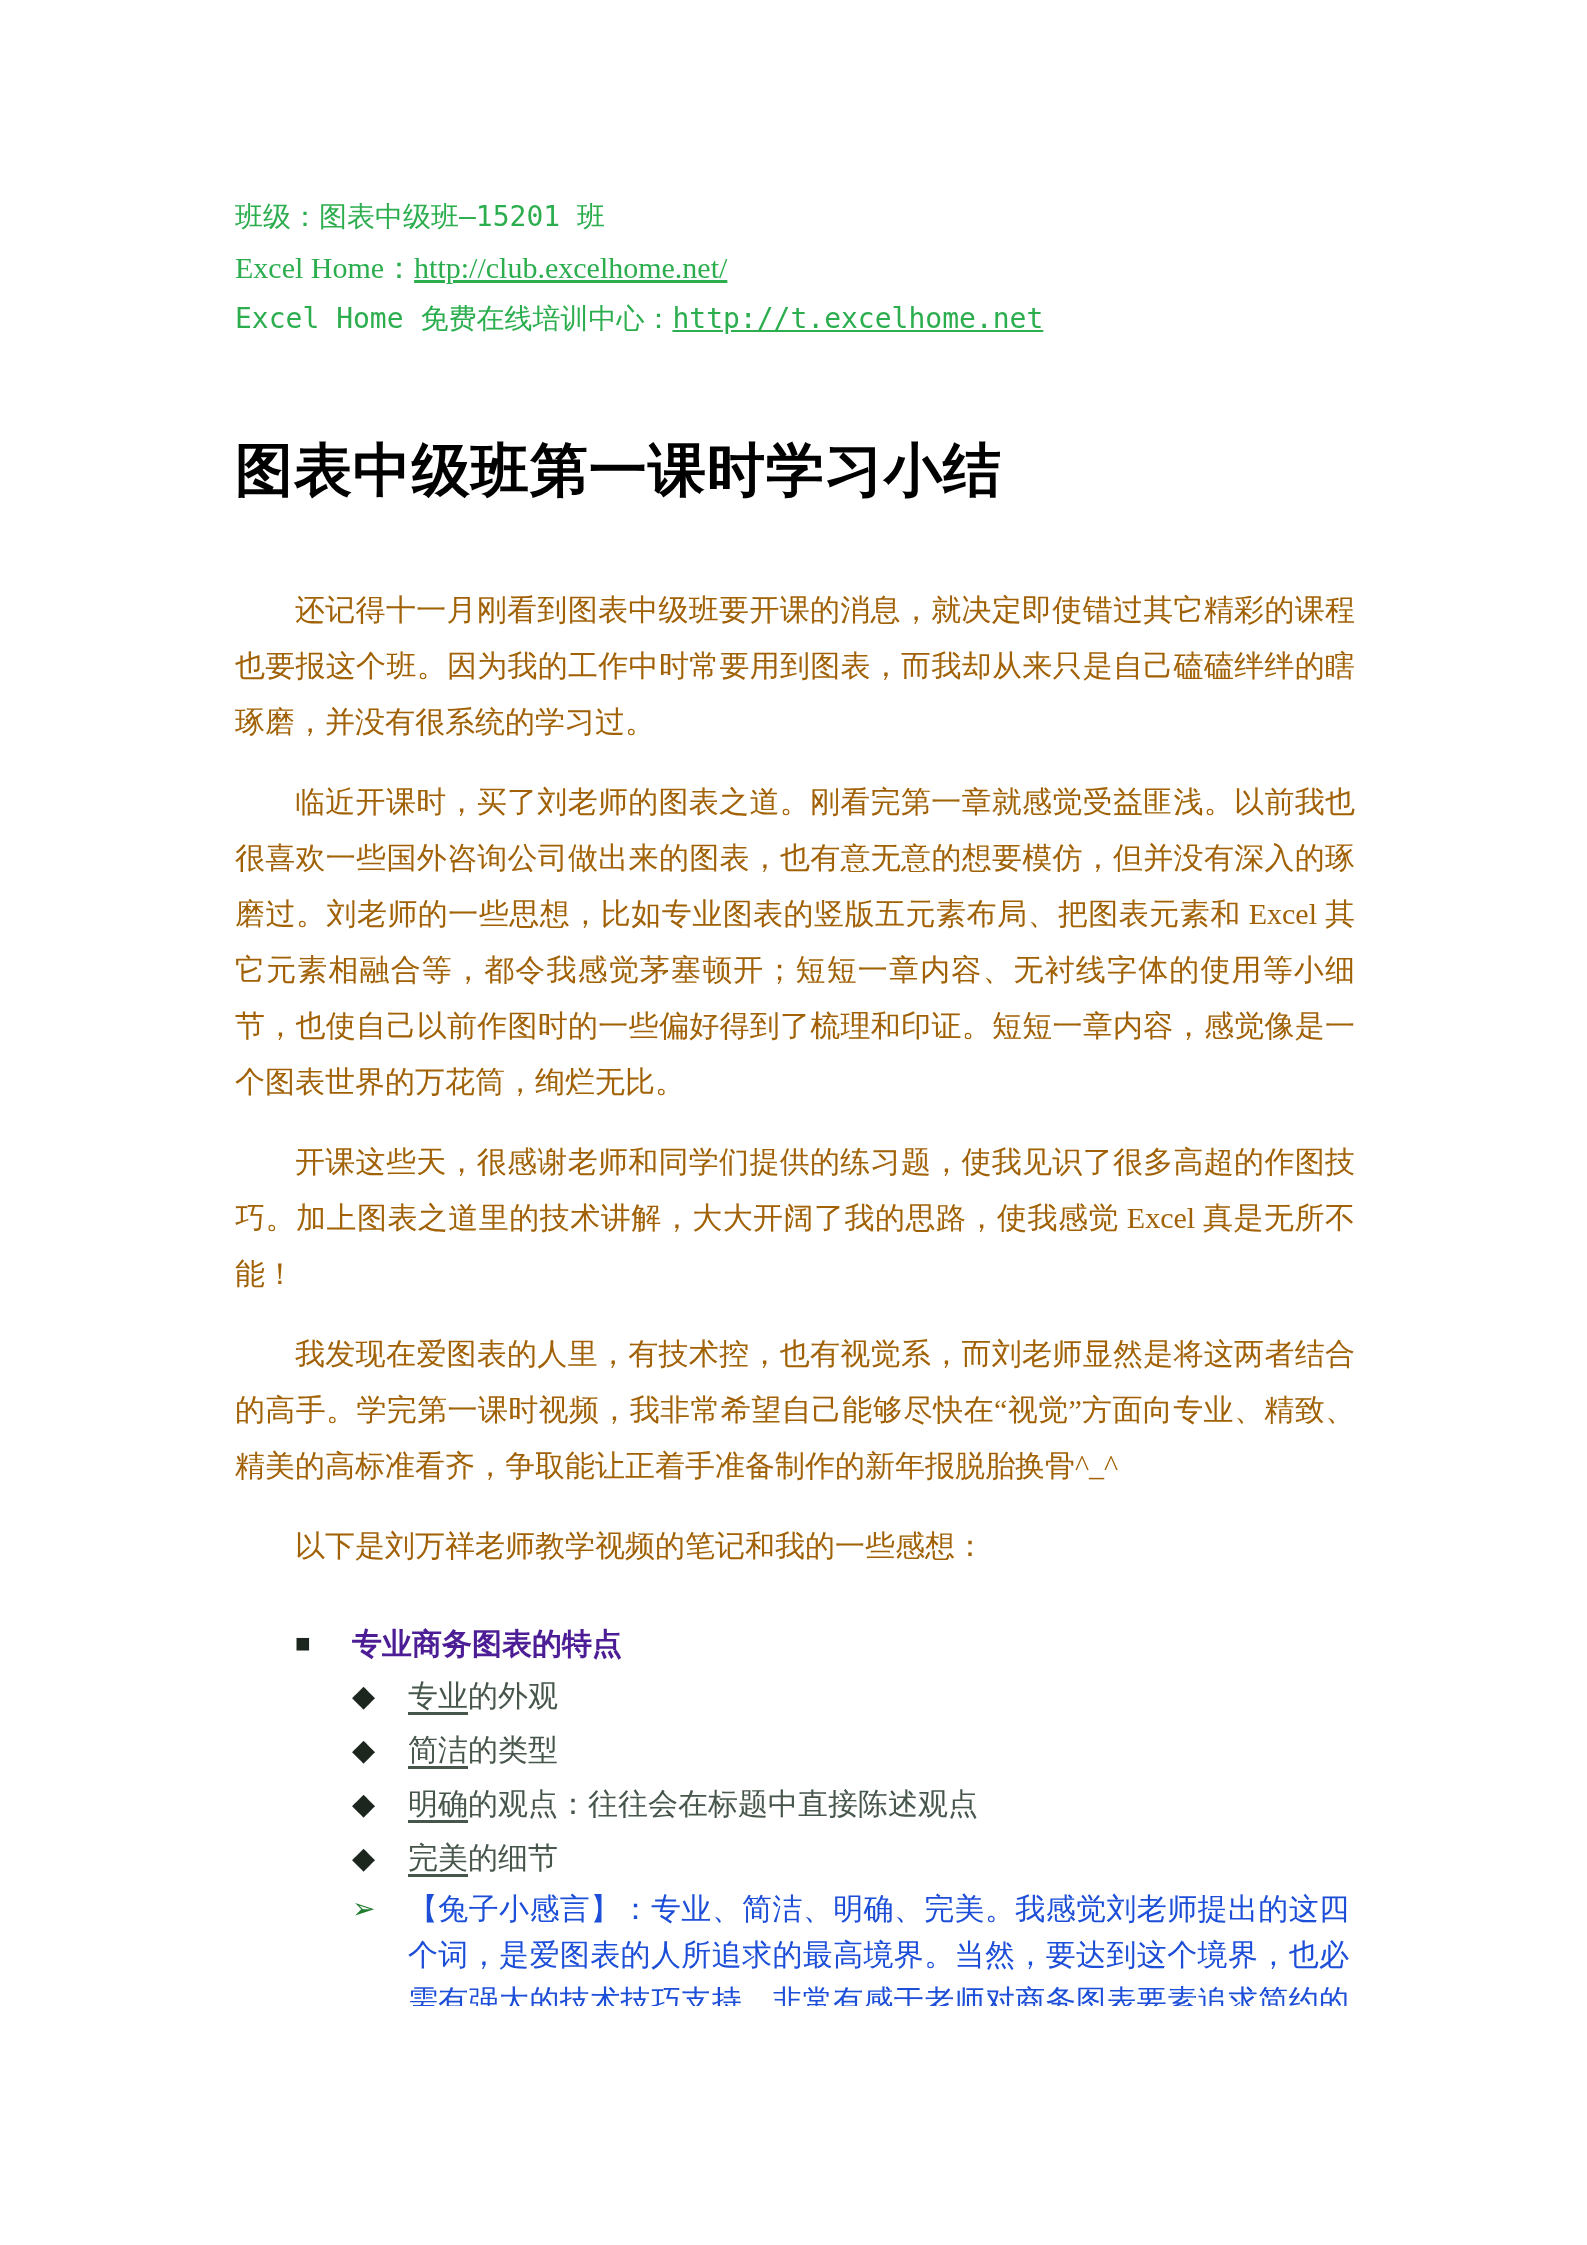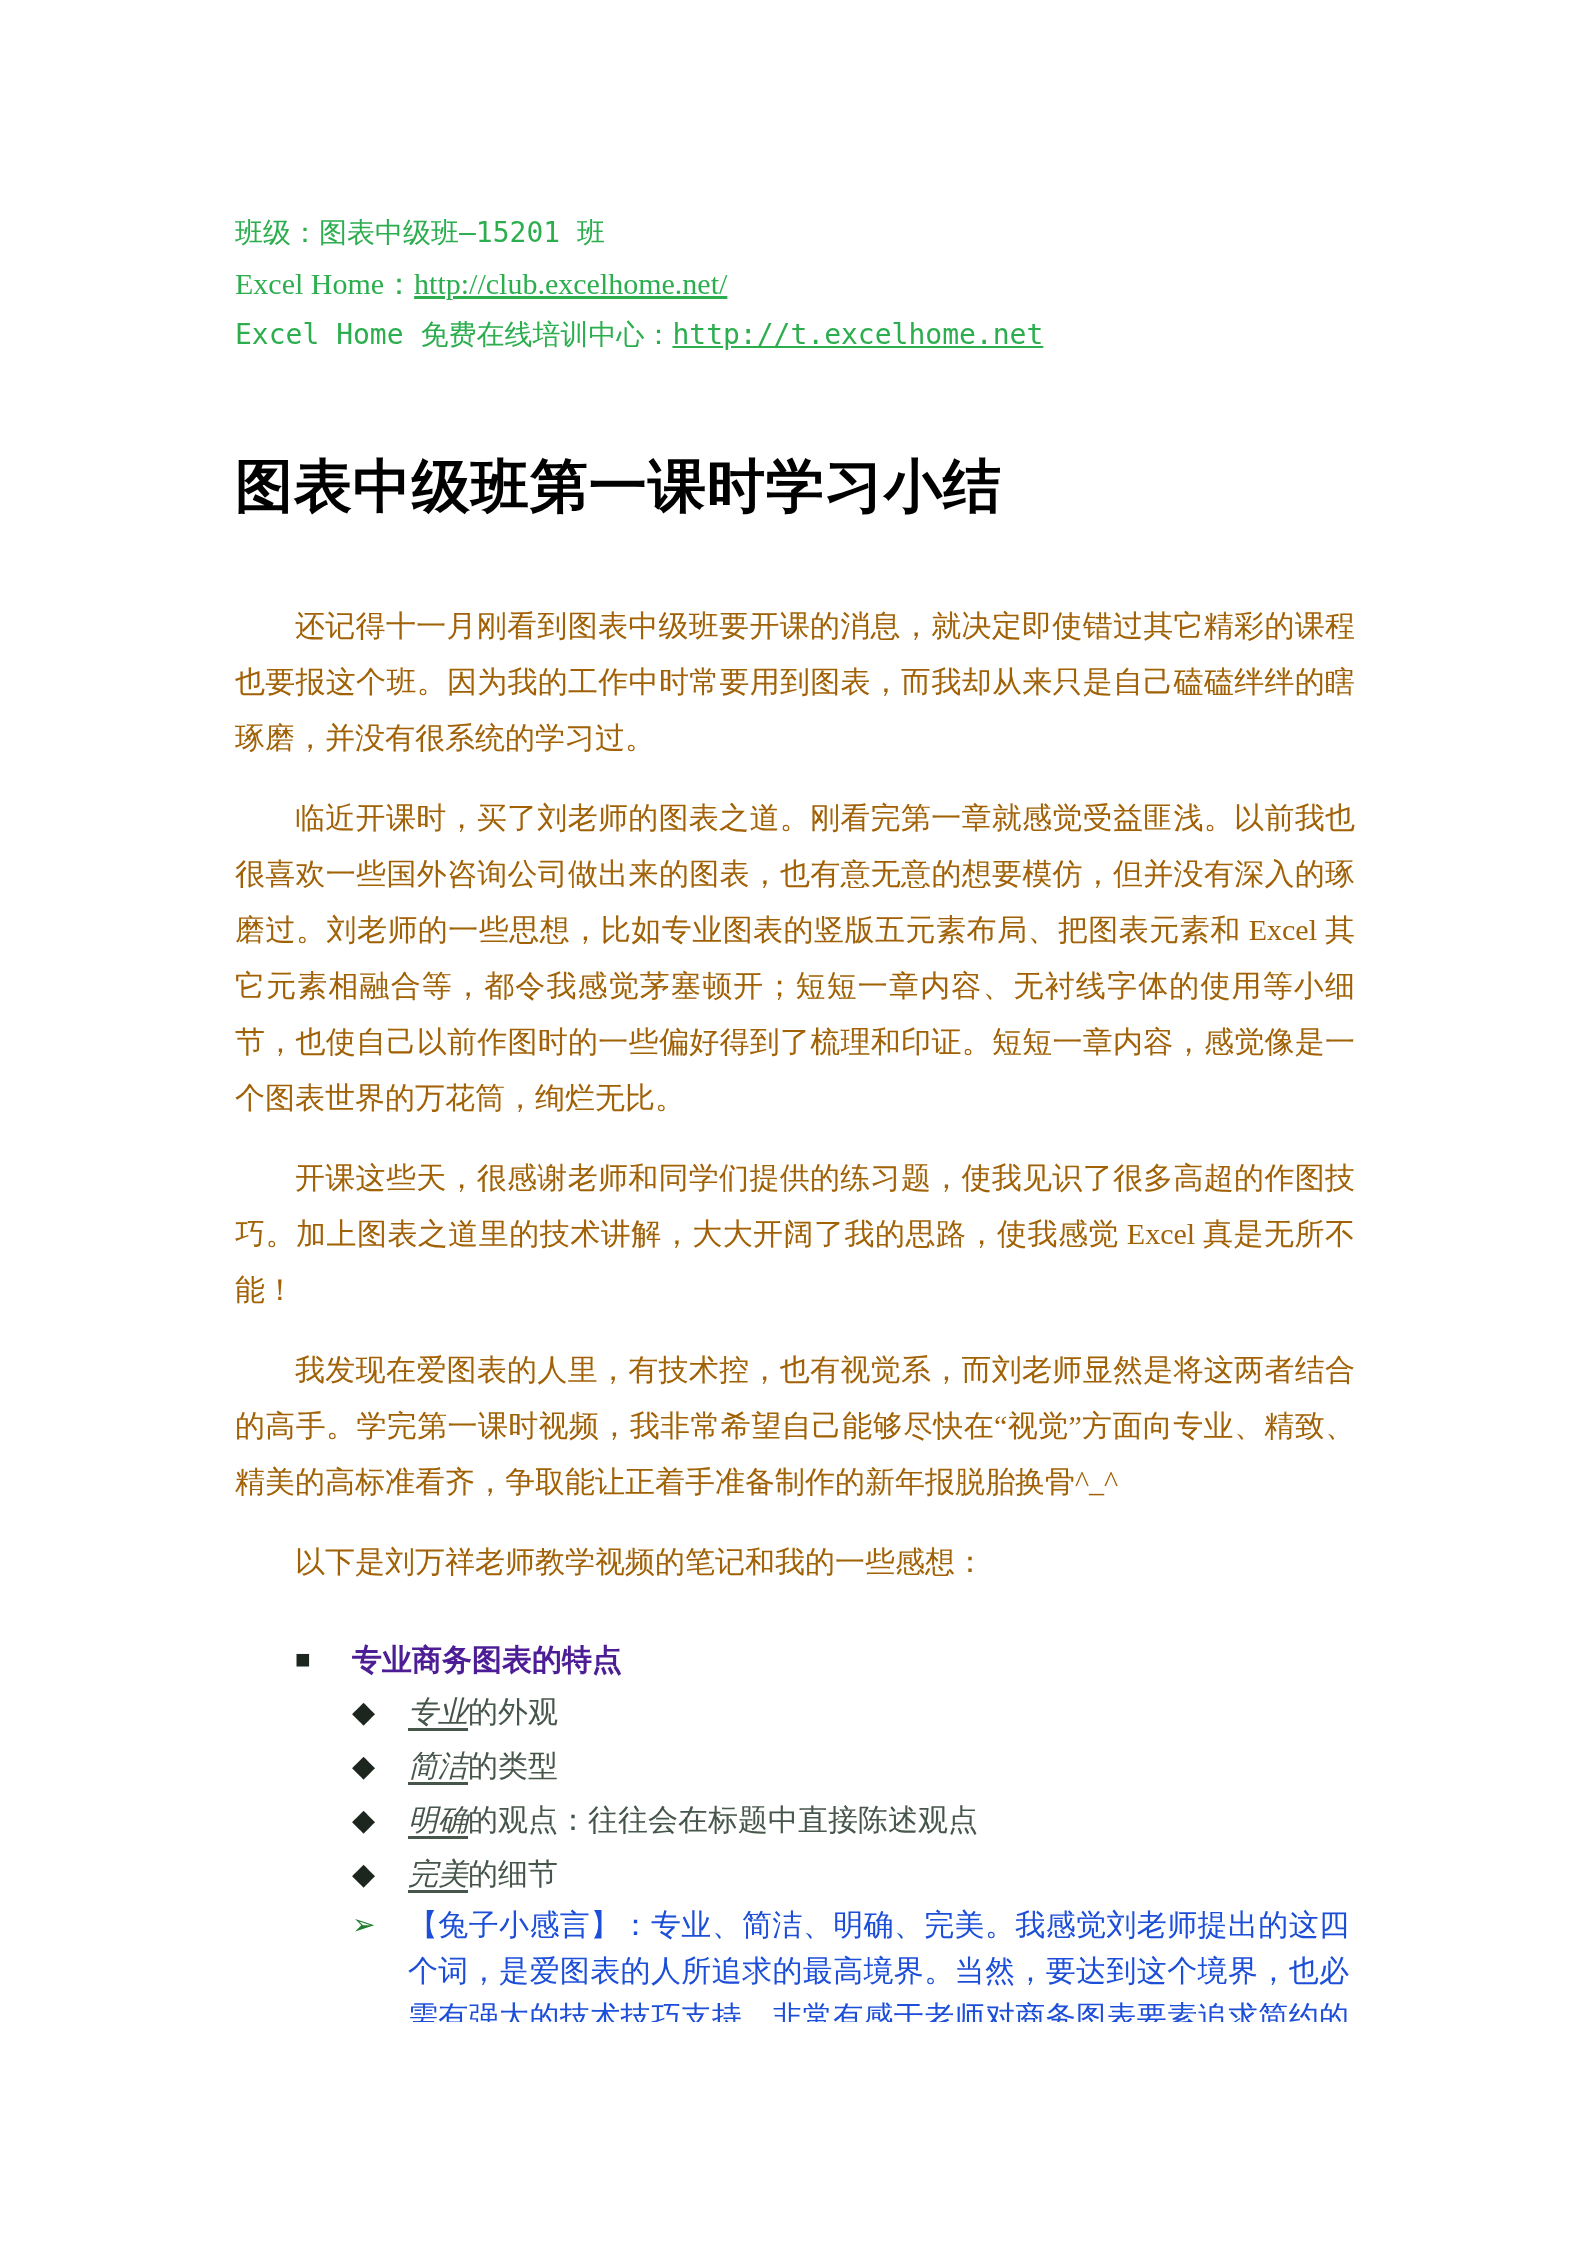--- a/index.html
+++ b/index.html
@@ -1,20 +1,20 @@
 <!DOCTYPE html>
 <html><head>
 <meta charset="utf-8">
 <style>
   html, body { margin: 0; padding: 0; background: #ffffff; }
   .page {
     position: relative;
     width: 1587px;
     height: 2006px;
-    margin: 16px auto;
+    margin: 0 auto;
     background: #ffffff;
     box-sizing: border-box;
     padding: 192px 232px 0 235px;
     font-family: "Liberation Serif", "DejaVu Serif", serif;
     overflow: hidden;
   }
 
   
   .doc-header { color: #2cae4f; }
   .hline { white-space: nowrap; }
@@ -79,21 +79,21 @@
     font-family: "Liberation Sans", "DejaVu Sans", sans-serif;
     font-weight: 700;
     font-size: 30px; line-height: 52px;
     color: #4c1d95;
   }
   .item-row { margin-bottom: 2px; }
   .item-text {
     font-size: 30px; line-height: 52px;
     color: #47564b;
   }
-  .item-text .u-part { text-decoration: underline; text-underline-offset: 6px; font-style: italic; }
+  .item-text .u-part { text-decoration: underline; text-underline-offset: 6px; }
   .note-text {
     font-size: 30px; line-height: 46px;
     color: #1d4ed8;
     text-align: justify;
     padding-right: 6px;
   }
 
   
   .footer {
     position: absolute;

